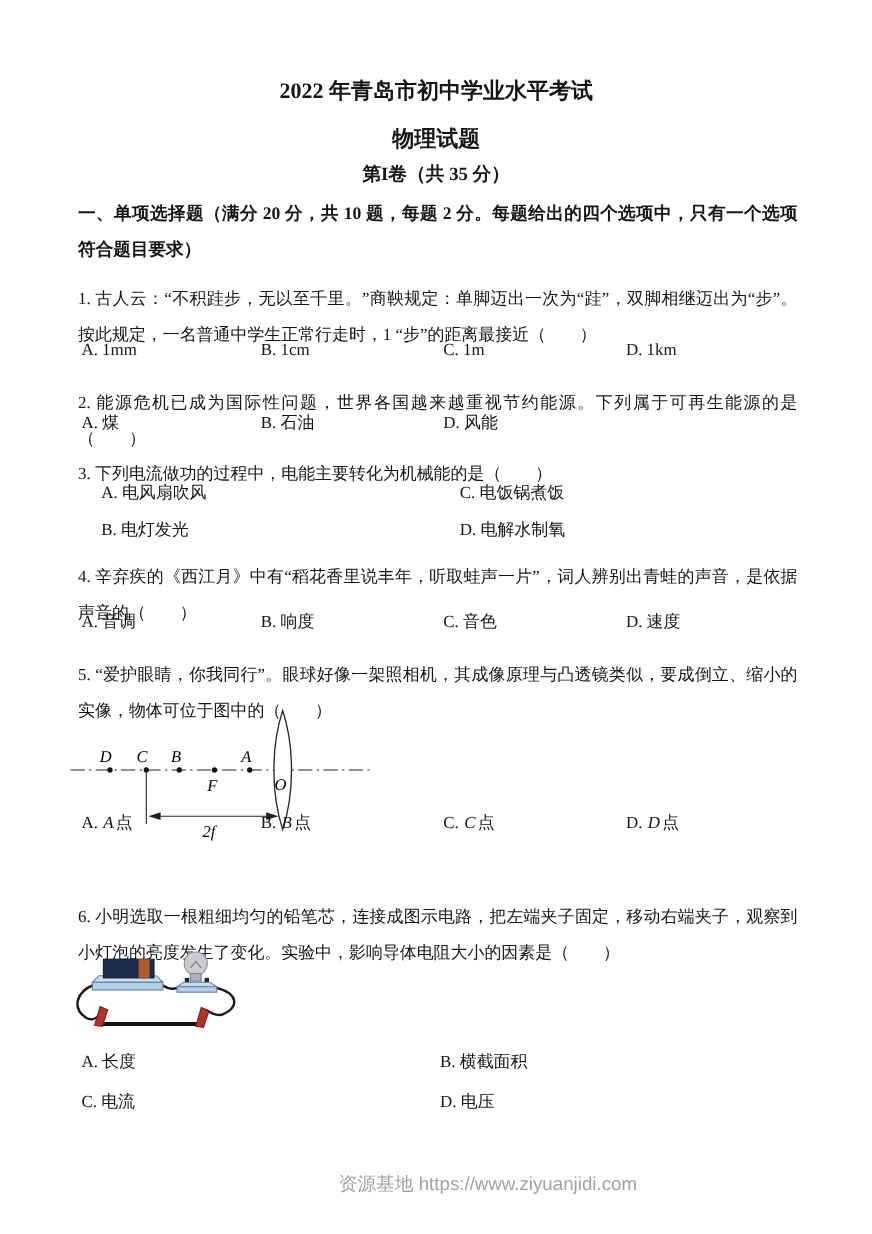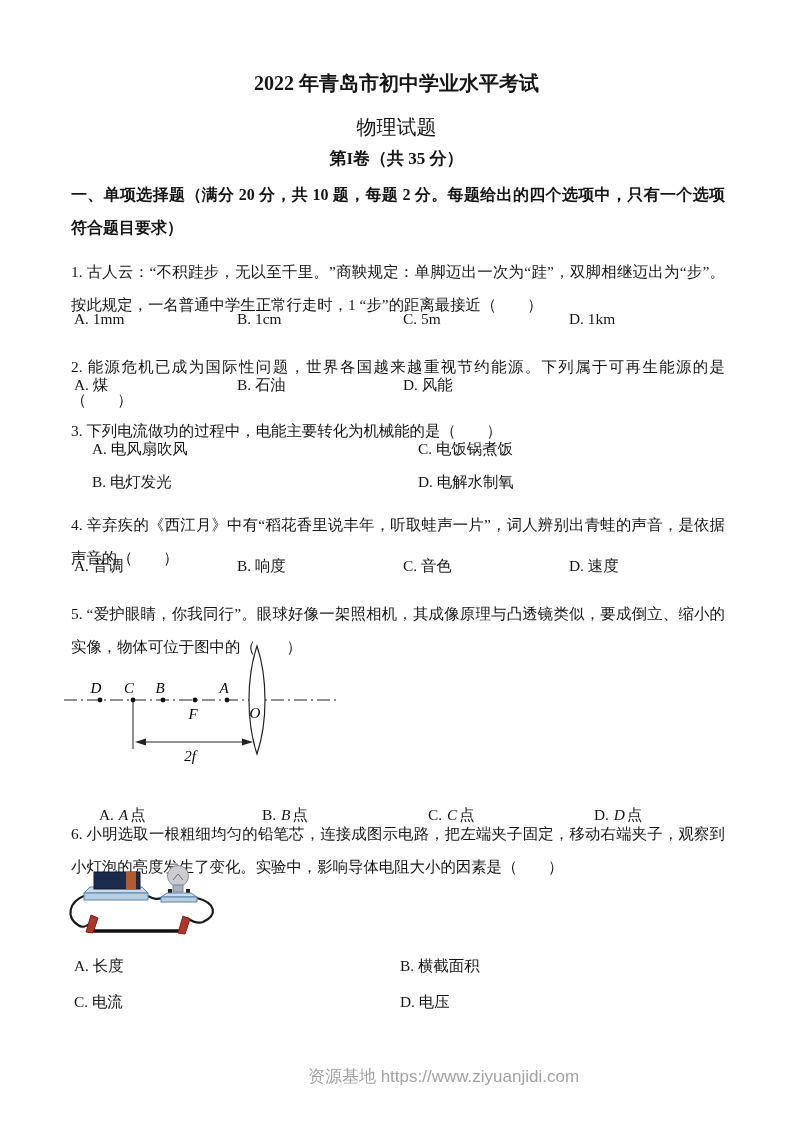--- a/index.html
+++ b/index.html
@@ -3,36 +3,36 @@
 <meta charset="utf-8">
 <style>
   html,body{margin:0;padding:0;background:#ffffff;}
   .page{
     position:relative;width:793px;height:1122px;background:#ffffff;overflow:hidden;
     font-family:"Liberation Serif","DejaVu Serif",serif;color:#151515;
   }
   .title{position:absolute;top:70px;left:0;width:793px;text-align:center;
     font-size:20px;line-height:26px;font-weight:700;}
   .subtitle{position:absolute;top:114px;left:0;width:793px;text-align:center;
-    font-size:20px;line-height:26px;font-weight:400;}
+    font-size:20px;line-height:26px;font-weight:700;}
   .section-heading{position:absolute;top:148px;left:0;width:793px;text-align:center;
     font-size:17px;line-height:22px;font-weight:700;}
   .instructions{position:absolute;top:178px;left:71px;width:654px;
     font-size:16px;line-height:33px;font-weight:700;text-align:justify;}
   .q{position:absolute;left:71px;width:654px;font-size:15.4px;line-height:32.8px;
     text-align:justify;}
   .opts{position:absolute;left:74px;width:650px;font-size:15.4px;line-height:33px;
     display:grid;}
   .c4{grid-template-columns:163px 166px 166px 1fr;}
   .c2{grid-template-columns:326px 1fr;}
   .q1{top:241px;} .q1o{top:302px;}
   .q2{top:336px;} .q2o{top:368px;}
   .q3{top:400px;} .q3o{top:432px;margin-left:18px;}
   .q4{top:494px;} .q4o{top:549px;}
-  .q5{top:583px;} .q5o{top:798px;margin-left:25px;}
+  .q5{top:583px;} .q5o{top:732px;}
   .q6{top:803px;} .q6o{top:948px;line-height:36px;}
   .figure{position:absolute;}
   .lens-fig{top:643px;left:62px;}
   .circuit-fig{top:855px;left:64px;}
   .it{font-style:italic;}
   .opt i{font-style:italic;margin:0 2px 0 1px;}
   .footer{position:absolute;top:1066px;left:0;width:793px;text-align:center;
     font-family:"Liberation Sans","DejaVu Sans",sans-serif;
     font-size:17px;line-height:22px;color:#a2a2a2;margin-left:47px;}
   svg text{font-family:"Liberation Serif","DejaVu Serif",serif;}
@@ -44,21 +44,21 @@
 
   <div class="title">2022 年青岛市初中学业水平考试</div>
   <div class="subtitle">物理试题</div>
   <div class="section-heading">第I卷（共 35 分）</div>
   <div class="instructions">一、单项选择题（满分 20 分，共 10 题，每题 2 分。每题给出的四个选项中，只有一个选项符合题目要求）</div>
 
   <p class="q q1">1. 古人云：“不积跬步，无以至千里。”商鞅规定：单脚迈出一次为“跬”，双脚相继迈出为“步”。按此规定，一名普通中学生正常行走时，1 “步”的距离最接近（　　）</p>
   <div class="opts c4 q1o">
     <span class="opt">A. 1mm</span>
     <span class="opt">B. 1cm</span>
-    <span class="opt">C. 5m</span>
+    <span class="opt">C. 1m</span>
     <span class="opt">D. 1km</span>
   </div>
 
   <p class="q q2">2. 能源危机已成为国际性问题，世界各国越来越重视节约能源。下列属于可再生能源的是（　　）</p>
   <div class="opts c4 q2o">
     <span class="opt">A. 煤</span>
     <span class="opt">B. 石油</span>
     <span class="opt">D. 风能</span>
   </div>
 

